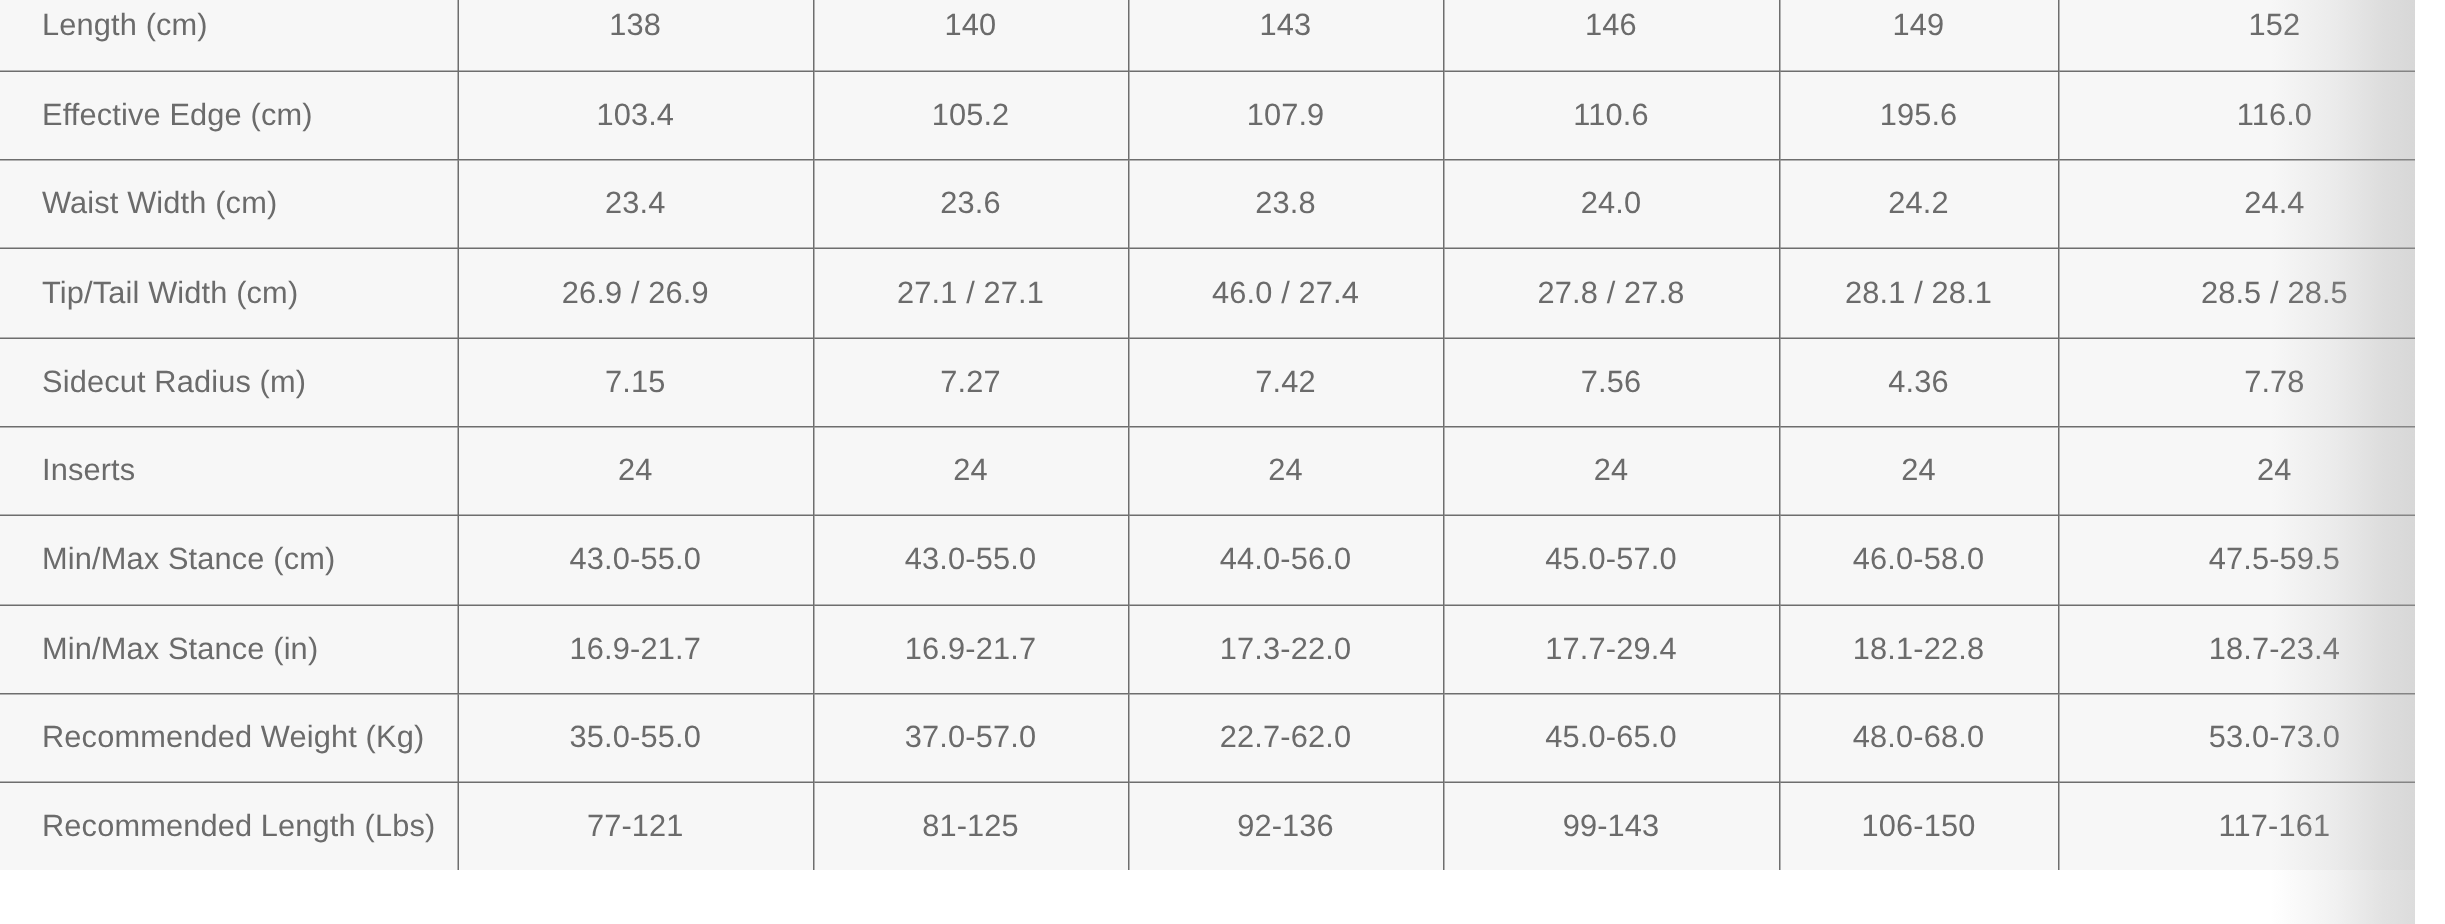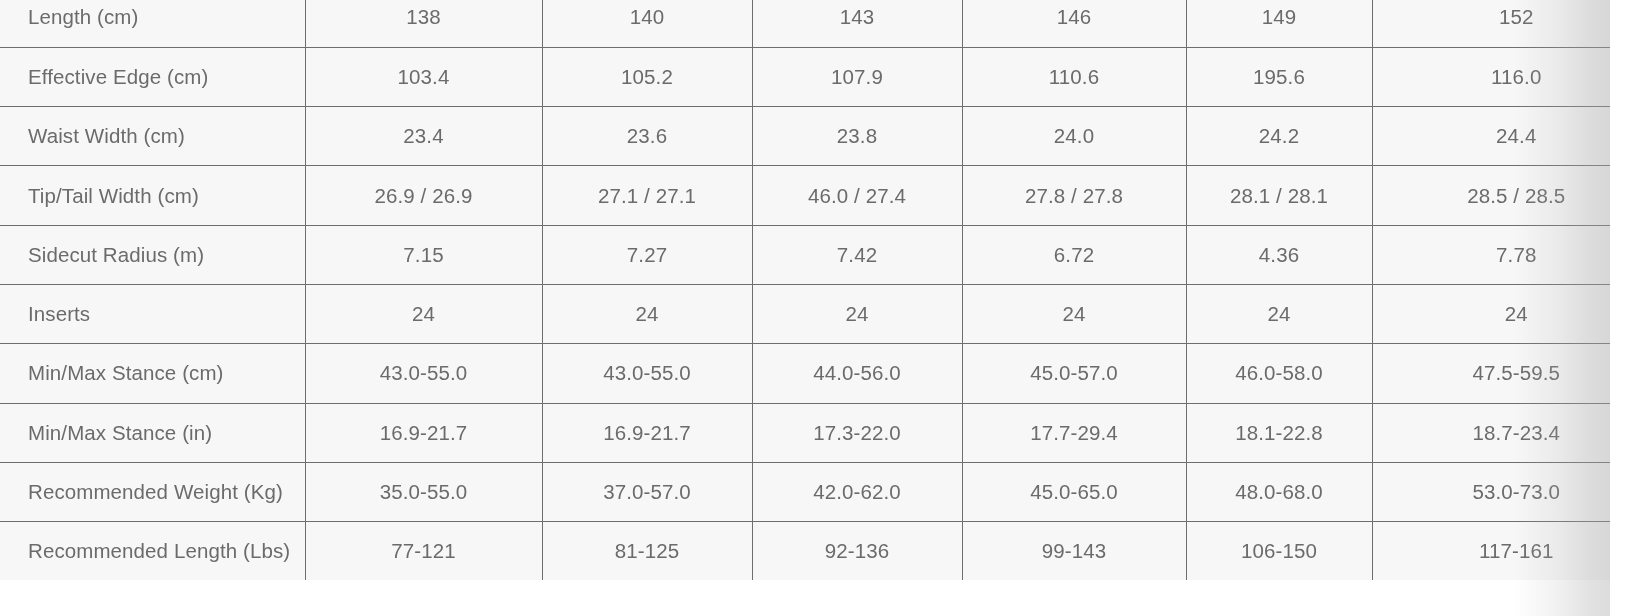--- a/index.html
+++ b/index.html
@@ -162,21 +162,21 @@
             <td class="spec-value">46.0 / 27.4</td>
             <td class="spec-value">27.8 / 27.8</td>
             <td class="spec-value">28.1 / 28.1</td>
             <td class="spec-value last">28.5 / 28.5</td>
           </tr>
           <tr>
             <td class="spec-label">Sidecut Radius (m)</td>
             <td class="spec-value">7.15</td>
             <td class="spec-value">7.27</td>
             <td class="spec-value">7.42</td>
-            <td class="spec-value">6.72</td>
+            <td class="spec-value">7.56</td>
             <td class="spec-value">4.36</td>
             <td class="spec-value last">7.78</td>
           </tr>
           <tr>
             <td class="spec-label">Inserts</td>
             <td class="spec-value">24</td>
             <td class="spec-value">24</td>
             <td class="spec-value">24</td>
             <td class="spec-value">24</td>
             <td class="spec-value">24</td>
@@ -197,21 +197,21 @@
             <td class="spec-value">16.9-21.7</td>
             <td class="spec-value">17.3-22.0</td>
             <td class="spec-value">17.7-29.4</td>
             <td class="spec-value">18.1-22.8</td>
             <td class="spec-value last">18.7-23.4</td>
           </tr>
           <tr>
             <td class="spec-label">Recommended Weight (Kg)</td>
             <td class="spec-value">35.0-55.0</td>
             <td class="spec-value">37.0-57.0</td>
-            <td class="spec-value">42.0-62.0</td>
+            <td class="spec-value">22.7-62.0</td>
             <td class="spec-value">45.0-65.0</td>
             <td class="spec-value">48.0-68.0</td>
             <td class="spec-value last">53.0-73.0</td>
           </tr>
           <tr>
             <td class="spec-label">Recommended Length (Lbs)</td>
             <td class="spec-value">77-121</td>
             <td class="spec-value">81-125</td>
             <td class="spec-value">92-136</td>
             <td class="spec-value">99-143</td>

